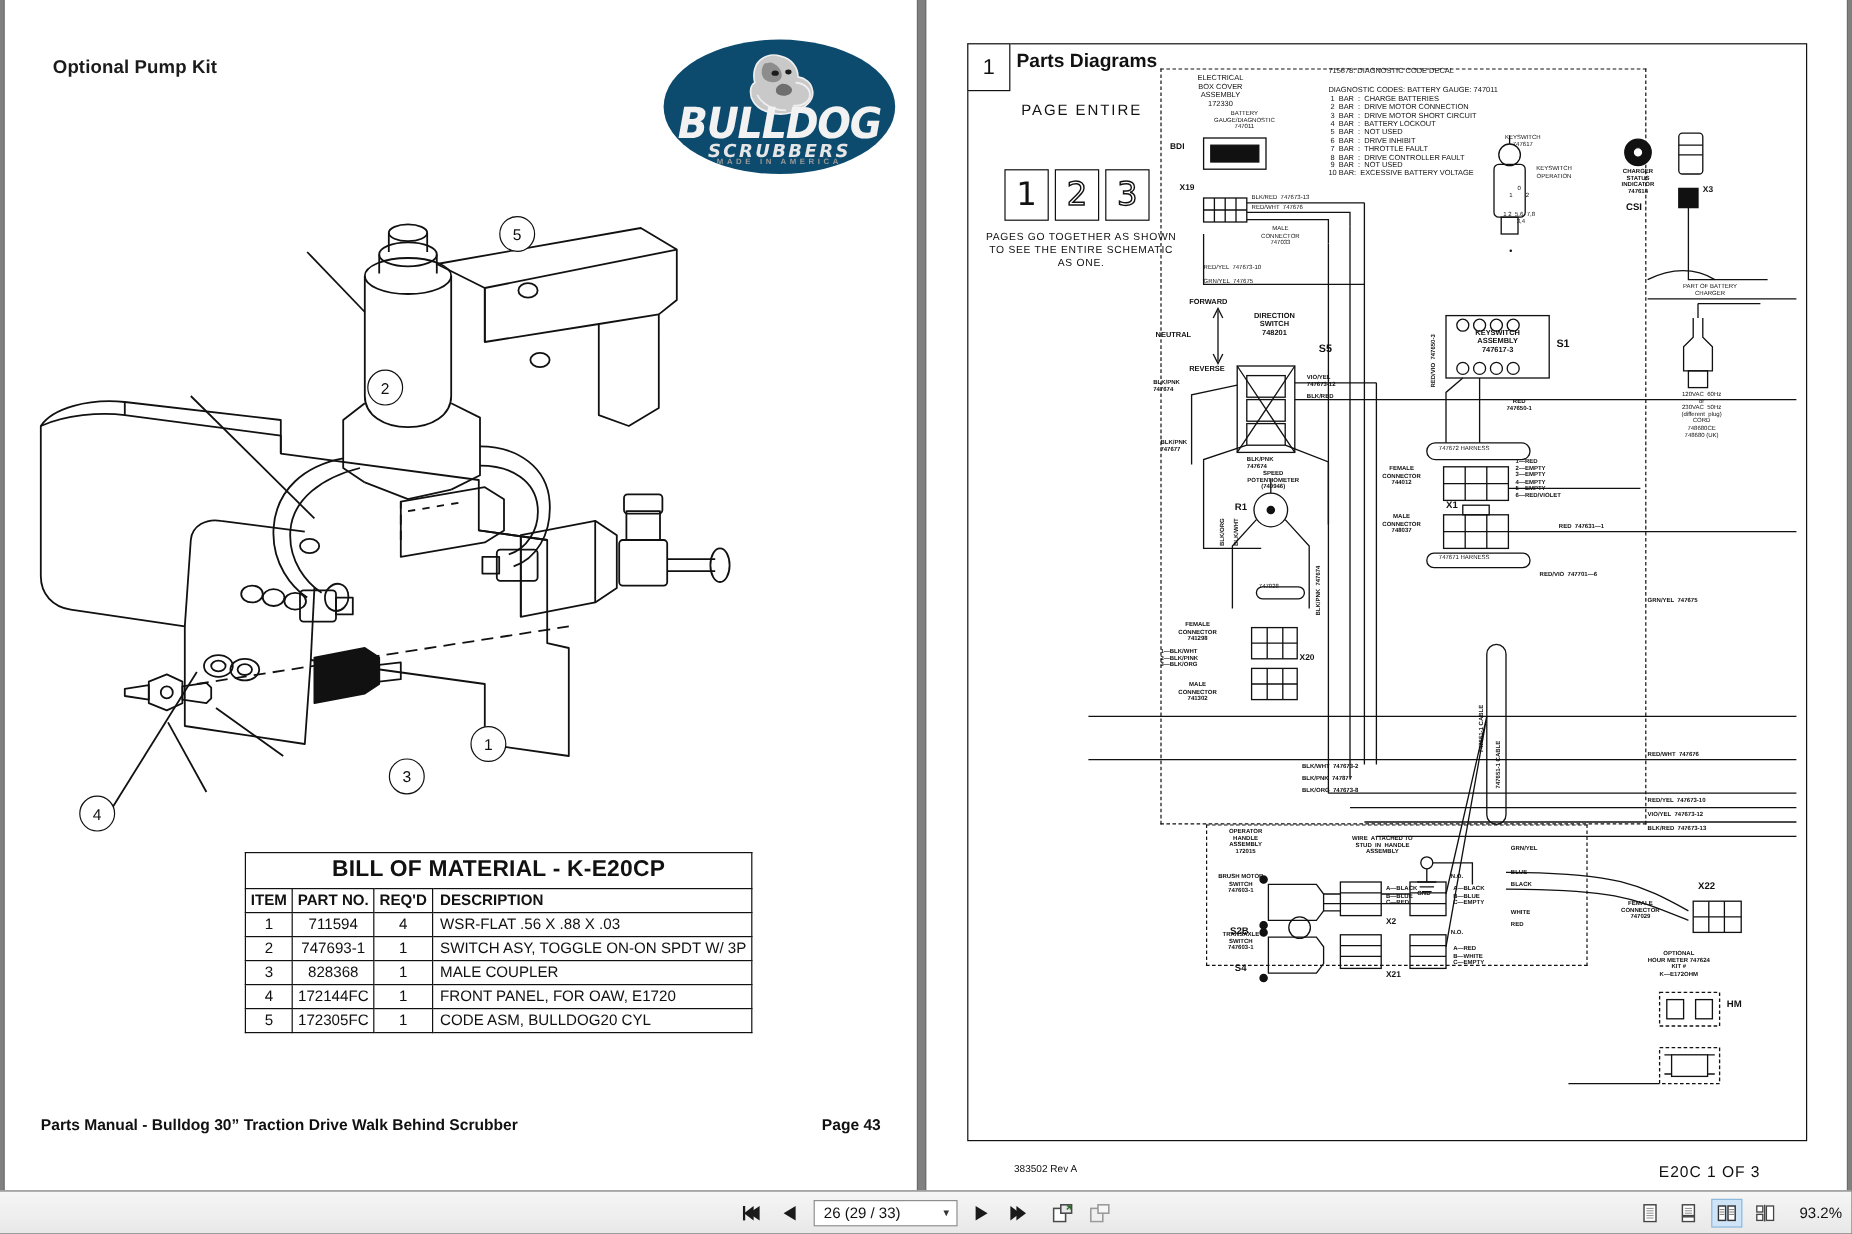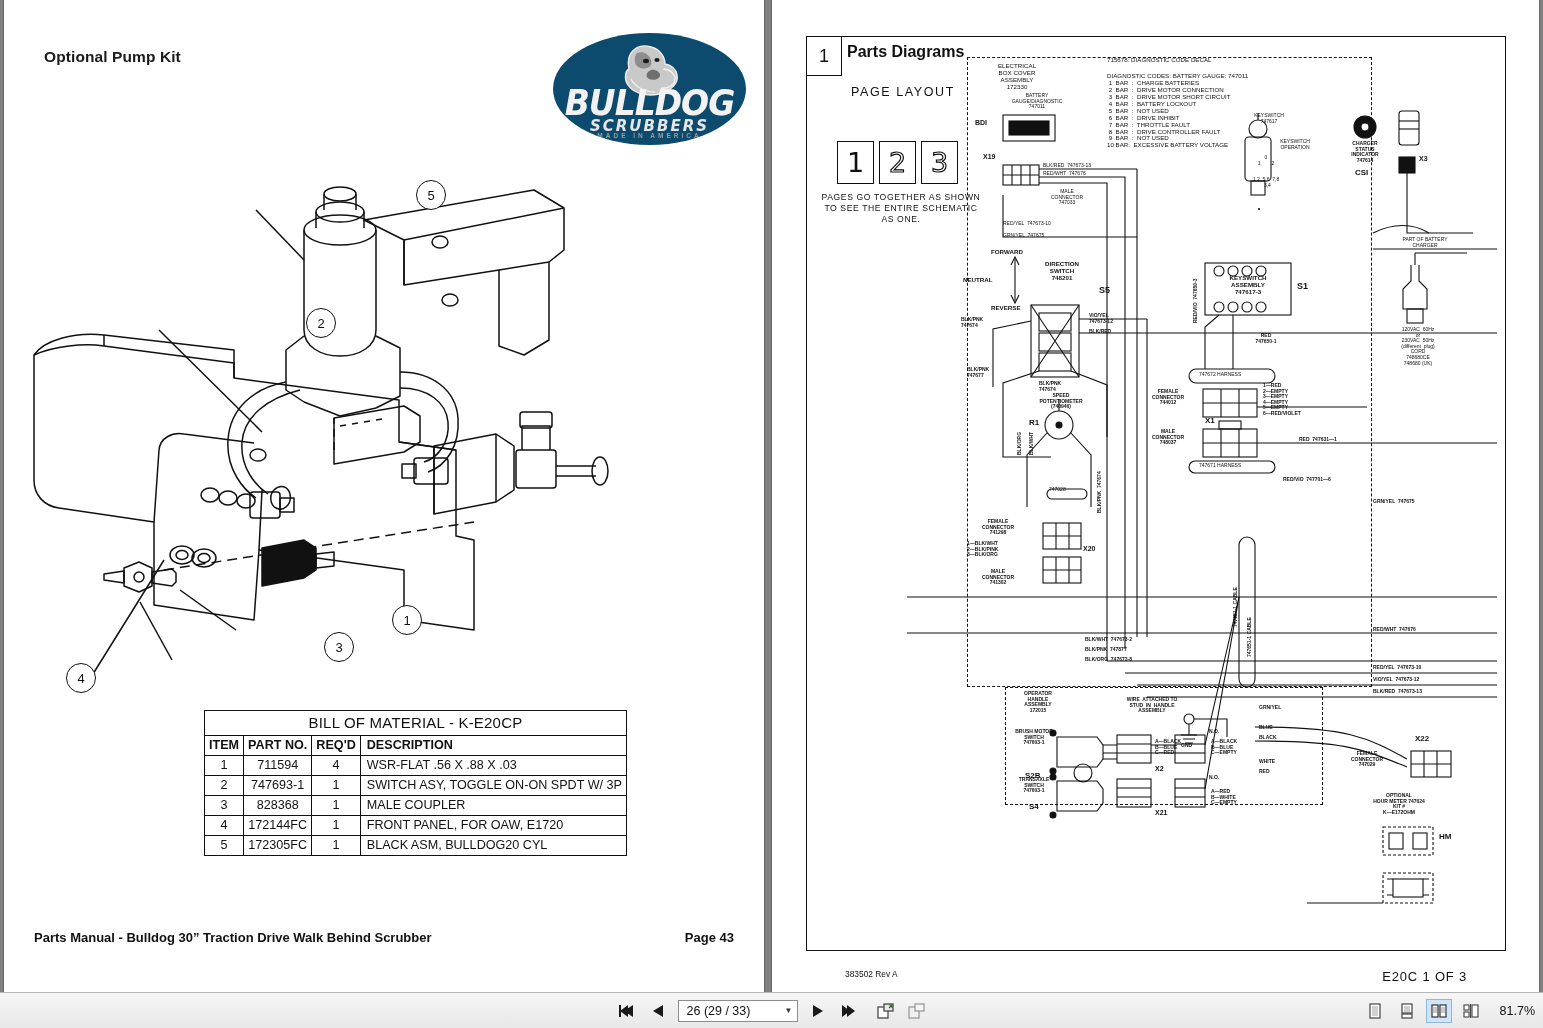--- a/index.html
+++ b/index.html
@@ -90,21 +90,21 @@
     position: absolute; left: 200px; top: 710px;
     width: 405px;
     border-collapse: collapse;
     font-family: "Liberation Sans", sans-serif;
     color: #111;
   }
   .bom, .bom th, .bom td { border: 1.4px solid #111; }
   .bom caption {
     caption-side: top;
     border: 1.4px solid #111; border-bottom: none;
-    font-size: 15px; font-weight: 400; padding: 3px 0 4px;
+    font-size: 19px; font-weight: 700; padding: 3px 0 4px;
     letter-spacing: .2px;
   }
   .bom th, .bom td {
     font-size: 12.6px; padding: 2px 4px; line-height: 15px;
     white-space: nowrap;
   }
   .bom th { font-weight: 600; text-align: left; }
   .bom .c-item  { width: 37px;  text-align: center; }
   .bom .c-part  { width: 74px;  text-align: center; }
   .bom .c-req   { width: 44px;  text-align: center; }
@@ -372,36 +372,36 @@
           <tr>
             <td class="c-item">4</td>
             <td class="c-part">172144FC</td>
             <td class="c-req">1</td>
             <td class="c-desc">FRONT PANEL, FOR OAW, E1720</td>
           </tr>
           <tr>
             <td class="c-item">5</td>
             <td class="c-part">172305FC</td>
             <td class="c-req">1</td>
-            <td class="c-desc">BLACK ASM, BULLDOG20 CYL</td>
+            <td class="c-desc">CODE ASM, BULLDOG20 CYL</td>
           </tr>
         </tbody>
       </table>
 
       <div class="lp-footer-left">Parts Manual - Bulldog 30” Traction Drive Walk Behind Scrubber</div>
       <div class="lp-footer-right">Page 43</div>
     </div>
 
     <div class="page" id="page-right">
       <div class="rp-frame">
 
         <div class="rp-corner-box">1</div>
         <div class="rp-heading">Parts Diagrams</div>
 
-        <div class="pl-title">PAGE  LAYOUT</div>
+        <div class="pl-title">PAGE  ENTIRE</div>
         <div class="pl-boxes">
           <div class="pl-box">1</div>
           <div class="pl-box outline">2</div>
           <div class="pl-box outline">3</div>
         </div>
         <div class="pl-note">PAGES GO TOGETHER
 AS SHOWN TO SEE THE
 ENTIRE SCHEMATIC AS
 ONE.</div>
 
@@ -827,17 +827,17 @@
         </svg>
       </div>
       <div class="view-btn">
         <svg width="16" height="16" viewBox="0 0 16 16">
           <rect x="1" y="2" width="5" height="5" fill="#fff" stroke="#444" stroke-width="1.1"></rect>
           <rect x="1" y="9" width="5" height="5" fill="#fff" stroke="#444" stroke-width="1.1"></rect>
           <rect x="9" y="2" width="6" height="12" fill="#fff" stroke="#444" stroke-width="1.1"></rect>
           <path d="M7.6 1 V15" stroke="#333" stroke-width="1"></path>
         </svg>
       </div>
-      <div class="zoom-val">81.7%</div>
+      <div class="zoom-val">93.2%</div>
     </div>
   </div>
 
 </div>
 
 </body></html>

